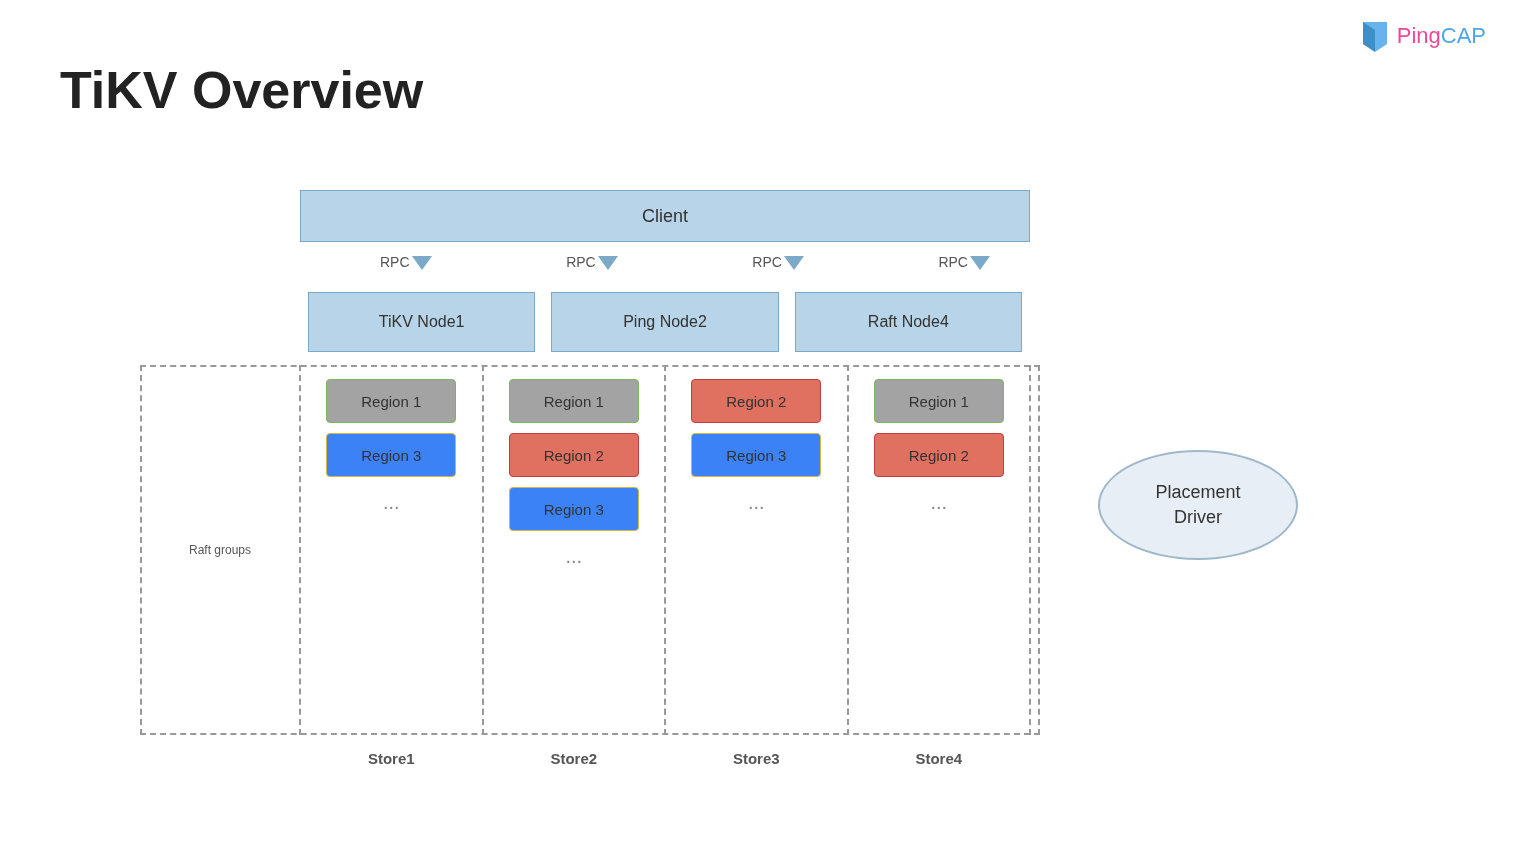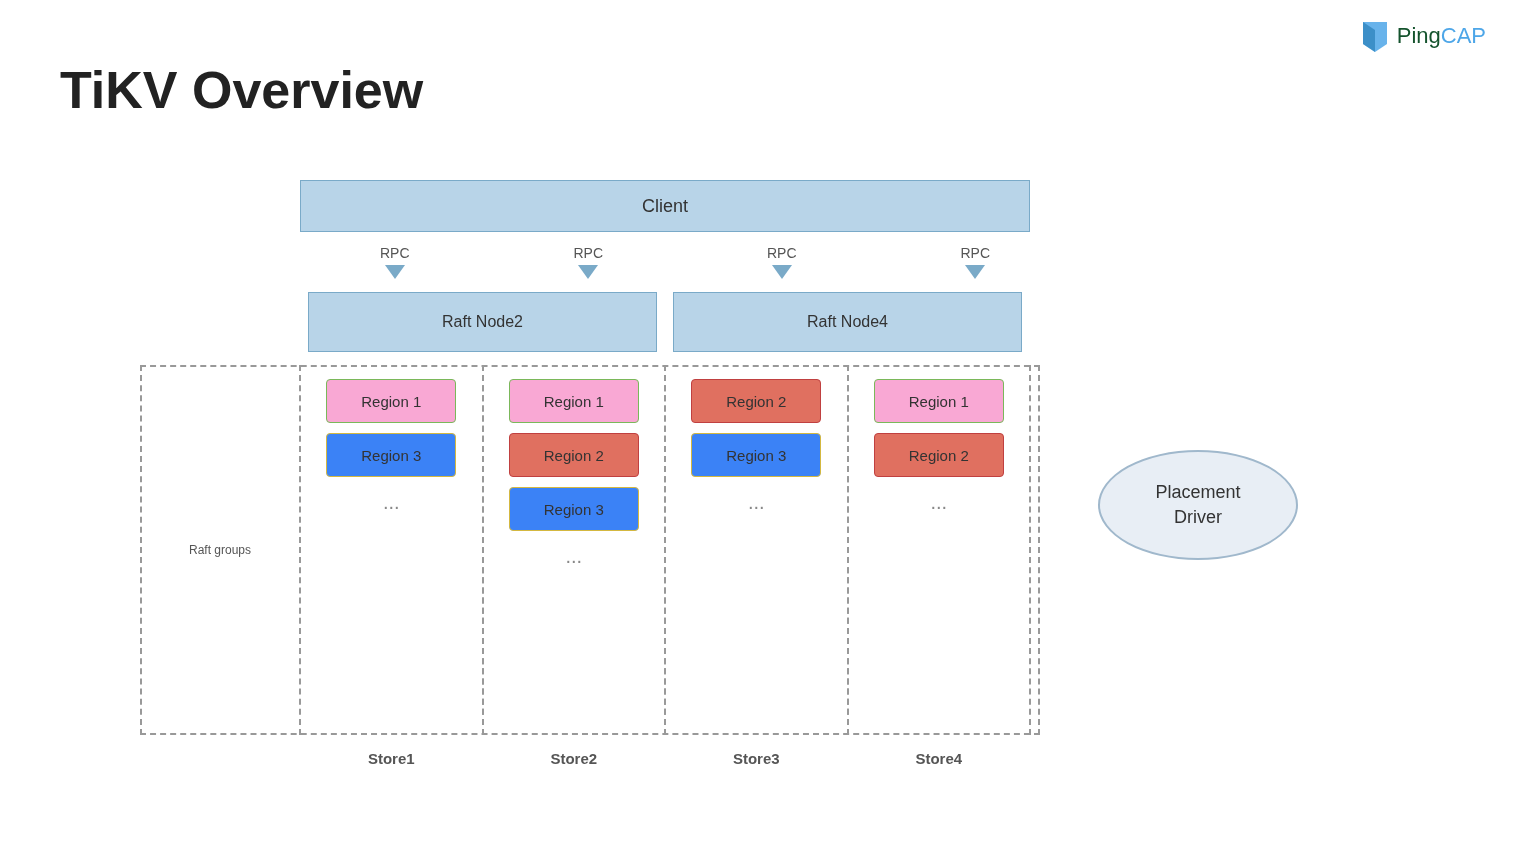--- a/index.html
+++ b/index.html
@@ -33,36 +33,36 @@
     .logo-icon {
       width: 32px;
       height: 36px;
     }
     .logo-text {
       font-size: 22px;
       font-weight: 500;
       color: #222;
     }
     .logo-text span {
-      color: #14532d;
+      color: #ec4899;
     }
 
     
     .diagram {
       position: absolute;
       top: 180px;
       left: 140px;
       width: 1200px;
       height: 620px;
     }
 
     
     .client-box {
       position: absolute;
-      top: 0;
+      top: 10px;
       left: 160px;
       width: 730px;
       height: 52px;
       background: #b8d4e8;
       border: 1.5px solid #7aaac8;
       display: flex;
       align-items: center;
       justify-content: center;
       font-size: 18px;
       color: #333;
@@ -74,21 +74,21 @@
       top: 52px;
       left: 160px;
       width: 730px;
       height: 60px;
       display: flex;
       align-items: center;
     }
 
     .rpc-item {
       display: flex;
-      flex-direction: column;
+      flex-direction: row;
       align-items: center;
       gap: 2px;
     }
 
     .rpc-item .rpc-label {
       font-size: 14px;
       color: #555;
     }
 
     .arrow-down {
@@ -186,21 +186,21 @@
       height: 44px;
       border-radius: 4px;
       display: flex;
       align-items: center;
       justify-content: center;
       font-size: 15px;
       color: #333;
       border: 1.5px solid rgba(0,0,0,0.15);
     }
 
-    .region-green  { background: #f9a8d4; border-color: #7ab85a; }
+    .region-green  { background: #a3a3a3; border-color: #7ab85a; }
     .region-yellow { background: #3b82f6; border-color: #d4b840; }
     .region-red    { background: #e07060; border-color: #c04040; }
 
     .dots {
       font-size: 20px;
       color: #888;
       margin-top: 4px;
     }
 
     
@@ -259,21 +259,22 @@
     </div>
     <div style="flex:1"></div>
     <div class="rpc-item">
       <span class="rpc-label">RPC</span>
       <div class="arrow-down"></div>
     </div>
     <div style="width:40px"></div>
   </div>
 
   <div class="node-row">
-    <div class="tikv-node">Raft Node2</div>
+    <div class="tikv-node">TiKV Node1</div>
+    <div class="tikv-node">Ping Node2</div>
     <div class="tikv-node">Raft Node4</div>
   </div>
 
   <div class="raft-outer"></div>
 
   <div class="raft-label">Raft groups</div>
 
   <div class="stores-area">
 
     <div class="store-col">

